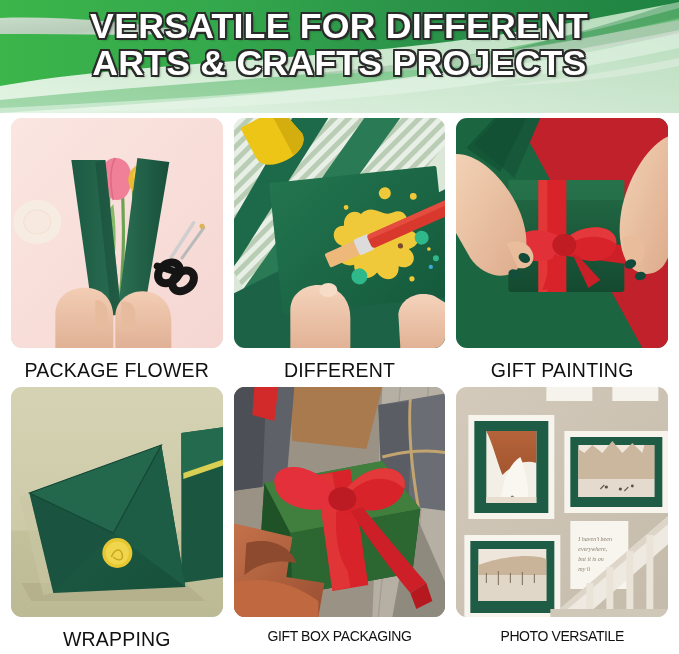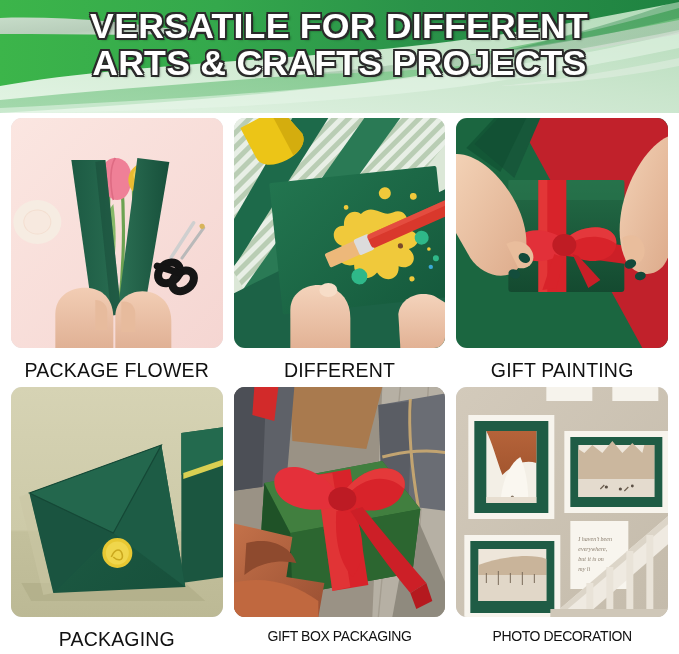--- a/index.html
+++ b/index.html
@@ -381,21 +381,21 @@
         <path d="M152,58 L176,200 L104,146 Z" fill="#1d5c45"></path>
         <path d="M20,106 L152,58 L104,146 Z" fill="none" stroke="#154836" stroke-width="1.2"></path>
 
         <circle cx="108" cy="166" r="15" fill="#e8c832"></circle>
         <circle cx="108" cy="166" r="11.5" fill="#f0d64c"></circle>
         <path d="M102,170 C106,160 112,162 113,168 C114,174 108,174 104,170" fill="none" stroke="#cba81e" stroke-width="1.6"></path>
 
         <path d="M20,106 L44,206 L34,208 L10,110 Z" fill="#cac7a4" opacity="0.55"></path>
       </svg>
     </div>
-    <div class="caption">PACKAGING</div>
+    <div class="caption">WRAPPING</div>
   </div>
 
   <div class="cell">
     <div class="tile">
       <svg viewBox="0 0 215 230" preserveAspectRatio="xMidYMid slice">
         <defs>
           <linearGradient id="gbBox" x1="0" y1="0" x2="1" y2="1">
             <stop offset="0%" stop-color="#3a7c3a"></stop>
               <stop offset="100%" stop-color="#1f5227"></stop>
           </linearGradient>
@@ -523,16 +523,16 @@
         <path d="M215,128 L96,230 L104,230 L215,136 Z" fill="#dcd5c8"></path>
         <g fill="#e9e3d8">
           <rect x="132" y="196" width="7" height="34"></rect>
           <rect x="152" y="180" width="7" height="50"></rect>
           <rect x="172" y="164" width="7" height="66"></rect>
           <rect x="192" y="148" width="7" height="82"></rect>
         </g>
         <rect x="96" y="222" width="119" height="8" fill="#cfc7b8"></rect>
       </svg>
     </div>
-    <div class="caption tight">PHOTO DECORATION</div>
+    <div class="caption tight">PHOTO VERSATILE</div>
   </div>
 
 </div>
 
 </body></html>

